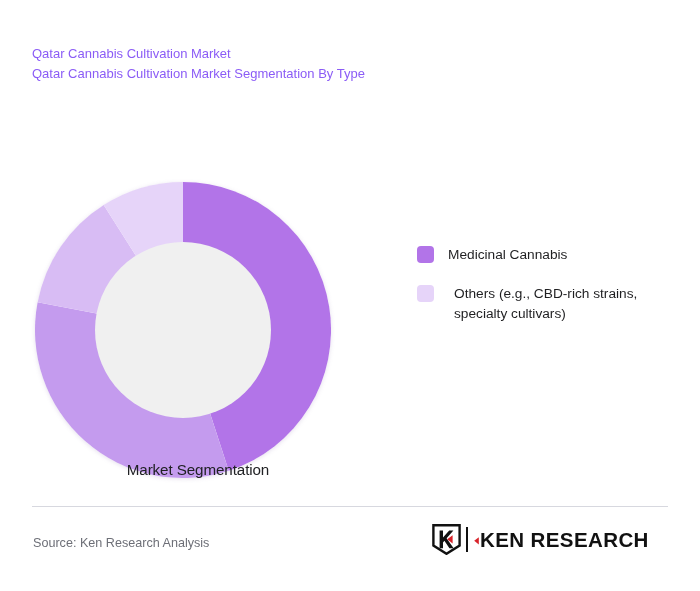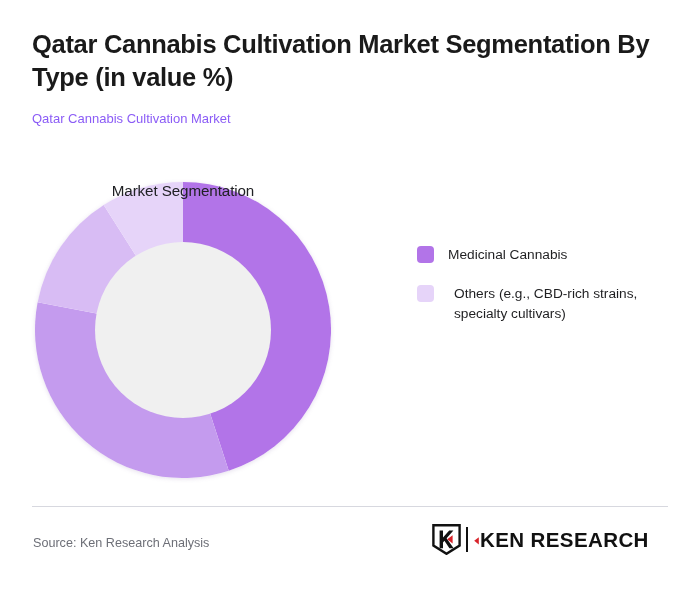--- a/index.html
+++ b/index.html
@@ -60,26 +60,26 @@
     height: 296px;
   }
   #donut-svg {
     display: block;
     width: 296px;
     height: 296px;
     filter: drop-shadow(0 1px 2px rgba(80,40,130,0.14));
   }
   #donut-center-label {
     position: absolute;
-    left: 0;
+    left: 15px;
     top: 0;
     width: 296px;
     height: 296px;
     display: flex;
-    align-items: flex-start;
+    align-items: flex-end;
     justify-content: center;
     pointer-events: none;
   }
   #donut-center-label span {
     font-size: 15.2px;
     color: #202124;
     letter-spacing: -0.1px;
     text-align: center;
   }
 
@@ -141,23 +141,23 @@
     margin: 0 6px 0 5px;
   }
   #brand-wordmark { display: block; }
 </style>
 </head>
 <body>
 
 <div id="card">
 
   <div id="header">
-    <h1 id="chart-title">Qatar Cannabis Cultivation Market Segmentation By Type (in value %)</h1>
     <div id="subtitle-block">
       <div class="subtitle-line">Qatar Cannabis Cultivation Market</div>
+      <div class="subtitle-line">Qatar Cannabis Cultivation Market Segmentation By Type</div>
     </div>
   </div>
 
   <div id="chart-area">
 
     <div id="donut-wrap">
       <svg id="donut-svg" viewBox="0 0 296 296">
         <circle cx="148" cy="148" r="148" fill="#ffffff"></circle>
         <g id="donut-slices">
             <path d="M 148 148 L 148.00 0.00 A 148 148 0 0 1 193.73 288.76 Z" fill="#b274e8"></path>

